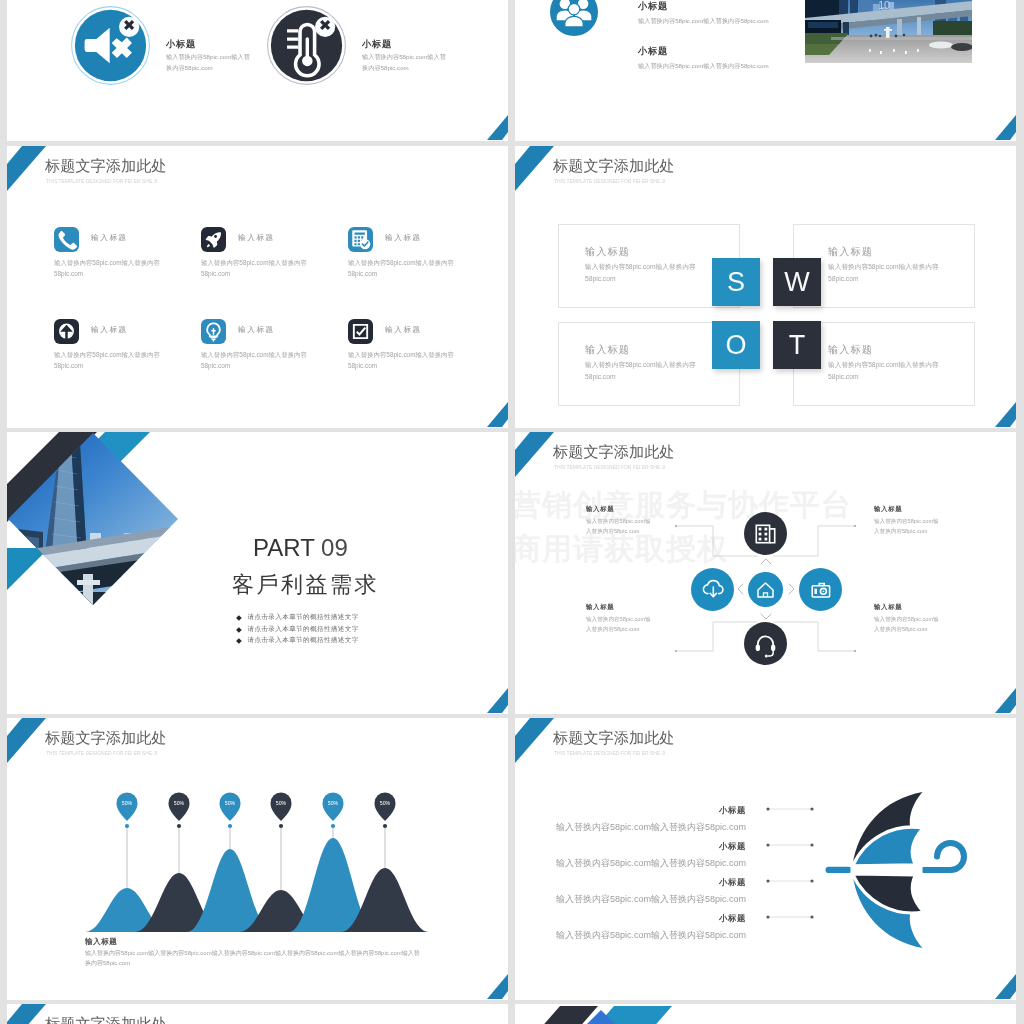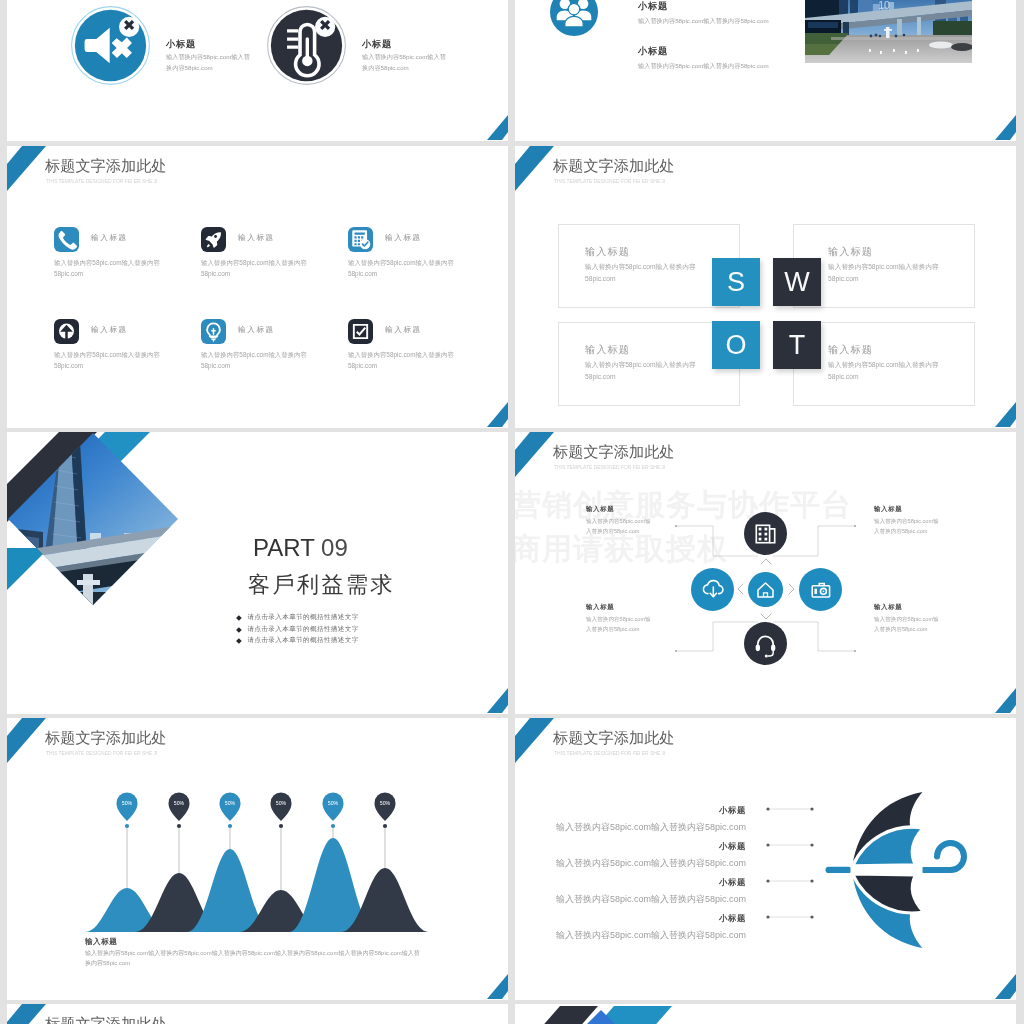--- a/index.html
+++ b/index.html
@@ -29,21 +29,21 @@
     linear-gradient(180deg,#2f5e92 0%,#4b7fb6 18%,#20456e 30%,#132a44 42%,#6e6e6e 46%,#9a9a9a 62%,#b8b8b8 100%);}
   .swotbox{position:absolute;border:1px solid #e2e2e2;}
   .swotsq{position:absolute;width:48px;height:48px;display:flex;align-items:center;justify-content:center;box-shadow:2px 3px 5px rgba(0,0,0,.18);}
   .swotsq span{font-size:27px;color:#fff;font-weight:300;font-family:"Liberation Sans",sans-serif;-webkit-text-stroke:0;opacity:.97;}
   .swotsq.blue{background:#2490c0;}
   .swotsq.dark{background:#2b303b;}
   .swott{position:absolute;font-size:10.2px;color:#9c9c9c;letter-spacing:1.1px;white-space:nowrap;}
   .swotp{position:absolute;font-size:6.7px;color:#a5a5a5;line-height:1.78;width:114px;}
   .partlbl{position:absolute;font-size:24px;color:#333333;letter-spacing:0px;white-space:nowrap;font-weight:400;}
   .partnum{font-weight:300;color:#4a4a4a;}
-  .partheading{position:absolute;font-size:22px;color:#3a3a3a;letter-spacing:2.5px;white-space:nowrap;font-weight:300;margin-left:16px;}
+  .partheading{position:absolute;font-size:22px;color:#3a3a3a;letter-spacing:2.5px;white-space:nowrap;font-weight:300;}
   .bullet{position:absolute;font-size:6.6px;color:#6a6a6a;white-space:nowrap;letter-spacing:.35px;}
   .bulletdia{position:absolute;width:3.8px;height:3.8px;background:#23282f;transform:rotate(45deg);}
   .wm-char{position:absolute;left:108px;top:-6px;font-size:88px;line-height:100px;color:#efefef;letter-spacing:2px;white-space:nowrap;font-weight:bold;}
   .wm-bar{position:absolute;left:313px;top:2px;width:8px;height:88px;background:#efefef;}
   .ncirc{position:absolute;border-radius:50%;display:flex;align-items:center;justify-content:center;}
   .ncirc.blue{background:#1e8cbe;}
   .ncirc.dark{background:#2b303b;}
   .ncirc svg{display:block;}
   .nlbl{position:absolute;font-size:6.5px;font-weight:bold;color:#4a4a4a;letter-spacing:.6px;white-space:nowrap;}
   .ntxt{position:absolute;font-size:5.6px;color:#a5a5a5;line-height:1.7;width:67px;}

